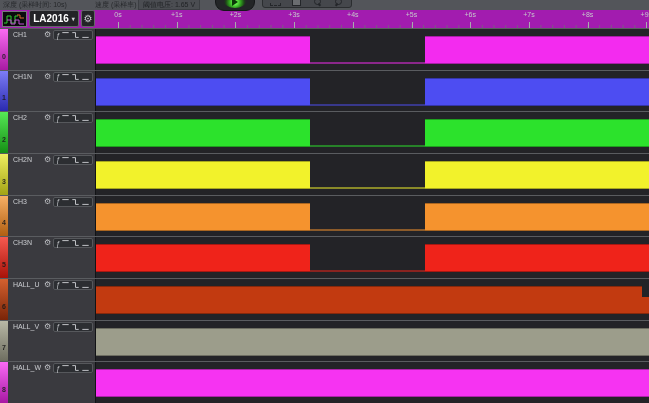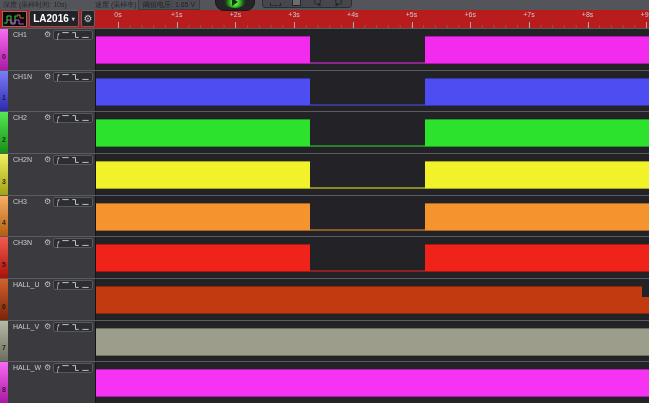--- a/index.html
+++ b/index.html
@@ -23,21 +23,21 @@
               border:1px solid #2b2d30;border-radius:3px;display:flex;align-items:flex-end;
               justify-content:space-around;padding:0 2px;box-sizing:border-box;}
   .zg-cell{width:18px;height:12px;display:flex;align-items:center;justify-content:center;}
   .icon-fitbox{width:9px;height:7px;border:1px dashed #24262a;}
   .icon-page{width:7px;height:8px;border:1px solid #24262a;background:#6a6c70;}
   .mag{position:relative;width:7px;height:7px;}
   .mag::before{content:"";position:absolute;left:0;top:0;width:5px;height:5px;border:1.4px solid #24262a;border-radius:50%;}
   .mag::after{content:"";position:absolute;left:5px;top:5px;width:3px;height:1.6px;background:#24262a;transform:rotate(45deg);transform-origin:0 0;}
 
   
-  .header{position:relative;height:18px;background:#b91c1c;z-index:4;}
+  .header{position:relative;height:18px;background:#a21caf;z-index:4;}
   .logo-chip{position:absolute;left:2px;top:1px;width:25px;height:16px;background:#0b0b0d;
              border:1px solid #75777b;box-sizing:border-box;}
   .device-btn{position:absolute;left:29px;top:0;width:50px;height:17px;background:#232327;
               border:1px solid #64666a;border-radius:2px;box-sizing:border-box;display:flex;
               align-items:center;justify-content:center;gap:3px;color:#ffffff;font-weight:bold;font-size:10px;cursor:default;}
   .device-caret{font-size:6px;color:#d0d2d6;}
   .gear-btn{position:absolute;left:81px;top:0;width:14px;height:17px;background:#232327;
             border:1px solid #64666a;border-radius:2px;box-sizing:border-box;display:flex;
             align-items:center;justify-content:center;color:#c9cbcf;font-size:10px;}
   .ruler{position:absolute;left:95px;top:0;right:0;height:18px;}

